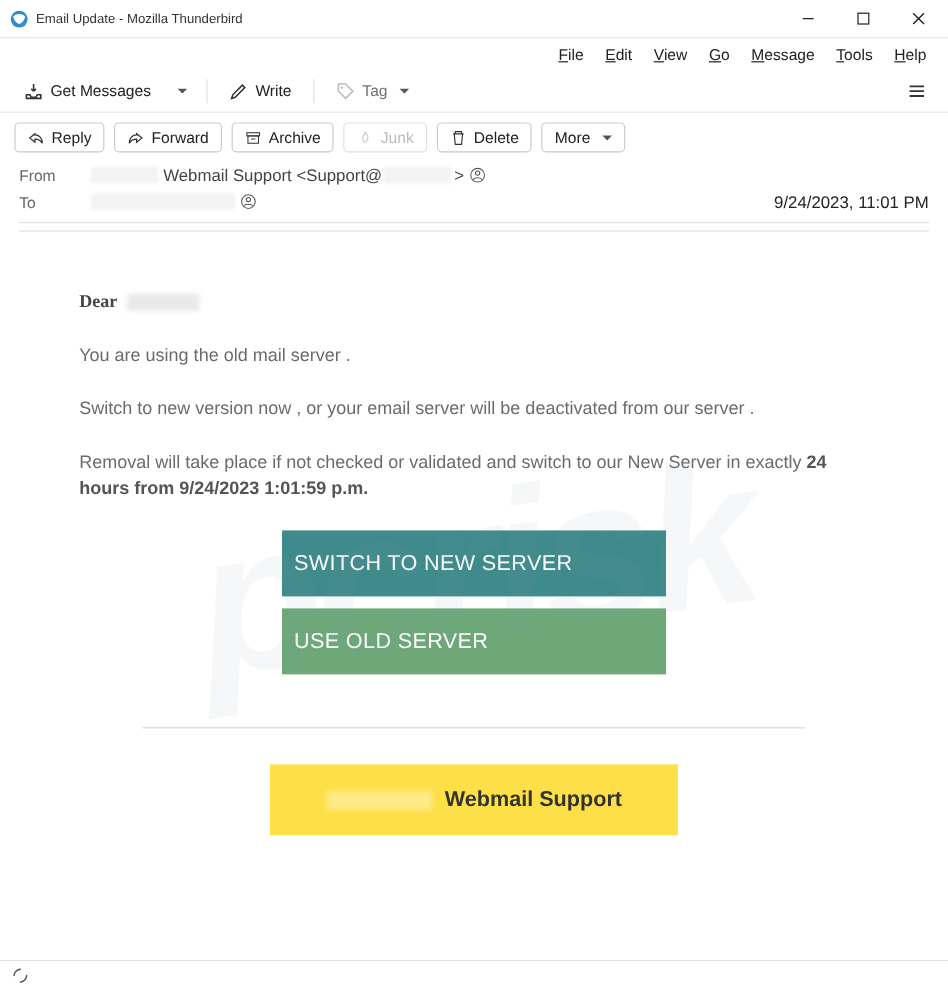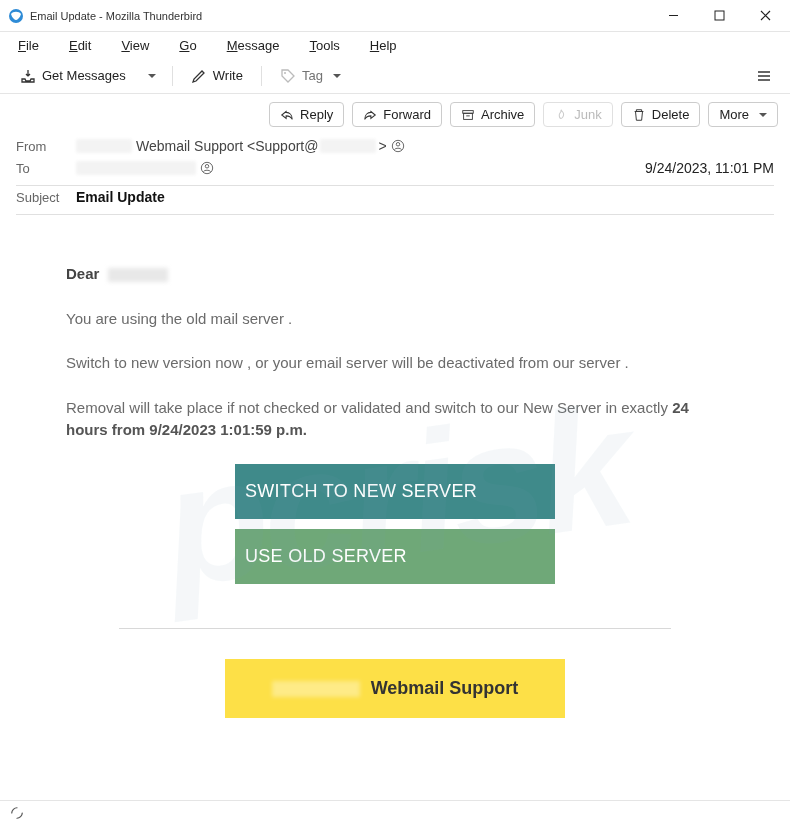--- a/index.html
+++ b/index.html
@@ -7,34 +7,34 @@
 
 
 .titlebar { height: 32px; display: flex; align-items: center; padding: 0 2px 0 8px; border-bottom: 1px solid #e5e5e5; }
 .titlebar .app-icon { width: 16px; height: 16px; margin-right: 6px; }
 .titlebar .title-text { font-size: 11px; color: #333; flex: 0 0 auto; }
 .titlebar .spacer { flex: 1; }
 .winbtn { width: 46px; height: 32px; display: flex; align-items: center; justify-content: center; color: #222; }
 .winbtn svg { width: 11px; height: 11px; }
 
 
-.menubar { height: 26px; display: flex; align-items: center; padding: 0 10px; gap: 14px; }
+.menubar { height: 26px; display: flex; align-items: center; padding: 0 10px; gap: 2px; justify-content: flex-end; }
 .menuitem { font-size: 13px; padding: 2px 8px; color: #222; }
 .menuitem .ul { text-decoration: underline; }
 
 
 .toolbar { height: 36px; display: flex; align-items: center; padding: 0 12px; gap: 4px; border-bottom: 1px solid #e5e5e5; }
 .tbtn { display: inline-flex; align-items: center; gap: 6px; font-size: 13px; padding: 4px 8px; color: #222; }
 .tbtn svg { width: 16px; height: 16px; }
 .tbtn.dis { color: #737373; }
 .toolbar .sep { width: 1px; height: 20px; background: #e0e0e0; margin: 0 6px; }
 .hamburger { margin-left: auto; display:flex; align-items:center; justify-content:center; width:28px; height:28px;}
 
 
-.actionbar { display: flex; justify-content: flex-end; gap: 8px; padding: 8px 12px 6px; }
+.actionbar { display: flex; gap: 8px; padding: 8px 12px 6px; }
 .abtn { display: inline-flex; align-items: center; gap: 6px; font-size: 13px; padding: 4px 10px; border: 1px solid #ccc; border-radius: 4px; color: #222; background:#fff;}
 .abtn.dis { color: #bbb; border-color: #e0e0e0; }
 .abtn svg { width: 14px; height: 14px; }
 .split { display: inline-flex; border: 1px solid #ccc; border-radius: 4px; overflow: hidden; }
 .split .abtn { border: none; border-radius: 0; }
 .split .caret { border-left: 1px solid #ccc; padding: 4px 8px; display:flex; align-items:center;}
 
 
 .headers { padding: 2px 16px 8px; font-size: 14px; color: #444; }
 .hrow { display: flex; align-items: center; padding: 3px 0; }
@@ -44,21 +44,21 @@
 .subjectval { font-weight: 700; color: #111; }
 .contact-icon { width:14px; height:14px; vertical-align:middle; }
 
 hr.hdrsep { border: none; border-top: 1px solid #e0e0e0; margin: 6px 0 0; }
 
 
 .bodywrap { padding: 12px 38px 0; height: 548px; overflow: hidden; }
 .msgcard { background: #fff; padding: 28px 28px 40px; font-size: 15px; color: #6b6b6b; line-height: 1.5; position: relative; }
 .msgcard p { margin-bottom: 22px; }
 .msgcard .dear { color: #555; }
-.msgcard .dear b { color: #444; }
+.msgcard .dear b { color: #444; font-family: Liberation Serif, serif; }
 .msgcard .dear .redact { display:inline-block; width:60px; height:14px; background:#e8e8e8; filter: blur(2px); vertical-align: middle;}
 .msgcard b.dark { color: #555; font-weight:700;}
 .bigbtn { display: block; margin: 10px auto; width: 320px; text-align: left; padding: 14px 10px; color: #fff; font-size: 18px; letter-spacing: .3px; }
 .bigbtn.new { background: #3f8a8a; }
 .bigbtn.old { background: #6fa878; }
 .divline { border: none; border-top: 1px solid #d8d8d8; margin: 44px auto 30px; width: 84%; }
 .support { display:block; margin: 0 auto; width: 340px; background:#fde047; color:#333; text-align:center; padding: 16px 10px; font-size:18px; font-weight:700;}
 .support .redact { display:inline-block; width:88px; height:16px; background: rgba(255,255,255,.35); filter: blur(2px); vertical-align:middle; margin-right:6px;}
 
 
@@ -198,24 +198,20 @@
     <span class="label">To</span>
     <span class="redact" style="width:120px;"></span>
     <svg class="contact-icon" viewBox="0 0 16 16" style="margin-left:4px;">
         <circle cx="8" cy="8" r="6.5" fill="none" stroke="#555"></circle>
         <circle cx="8" cy="6" r="2" fill="none" stroke="#555"></circle>
         <path d="M4 12c1-2 7-2 8 0" fill="none" stroke="#555"></path>
       </svg>
     <span class="date">9/24/2023, 11:01 PM</span>
   </div>
   <hr class="hdrsep">
-  <div class="hrow">
-    <span class="label">Subject</span>
-    <span class="subjectval">Email Update</span>
-  </div>
   <hr class="hdrsep">
 </div>
 
 <div class="bodywrap">
   <div class="msgcard">
     <div class="watermark">
         <span class="wm">pcrisk</span>
       </div>
     <p class="dear">
       <b>Dear</b>

